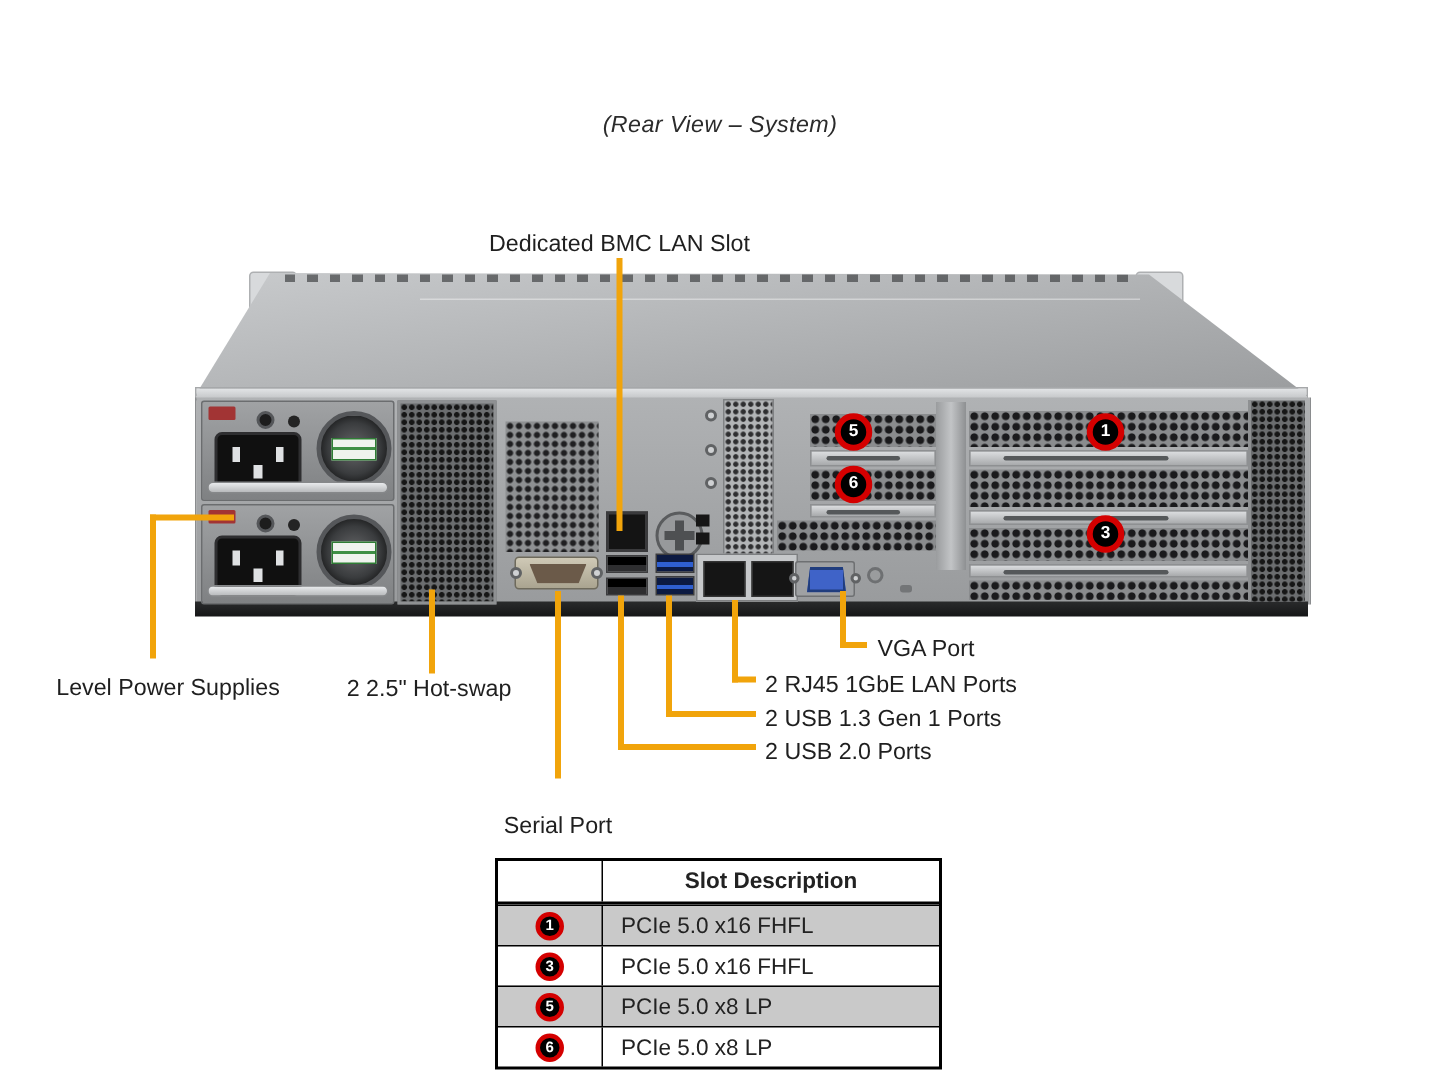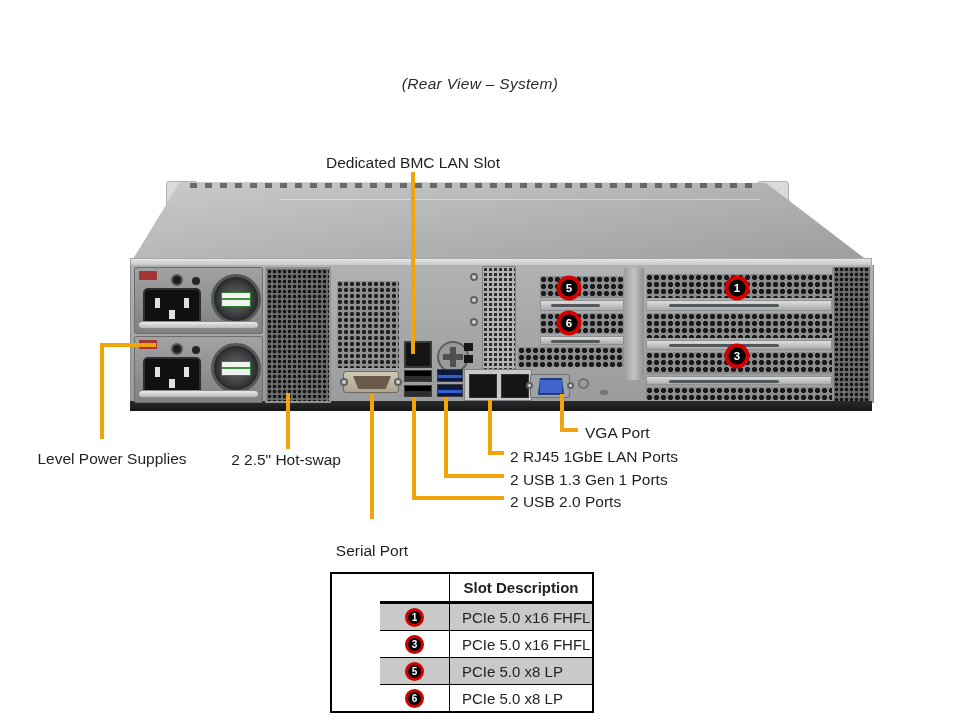--- a/index.html
+++ b/index.html
@@ -100,21 +100,21 @@
 
   
   .badge{
     width:17px;height:17px;border-radius:50%;
     background:#000;border:4px solid #D40000;
     color:#fff;font-size:11.5px;font-weight:bold;line-height:17px;text-align:center;
     z-index:6;transform:translate(-50%,-50%);
   }
 
   
-  .slot-table{left:330px;top:572px;width:264px;z-index:6;border:2px solid #000;box-sizing:border-box;background:#fff;padding-left:48px;}
+  .slot-table{left:330px;top:572px;width:298px;z-index:6;border:2px solid #000;box-sizing:border-box;background:#fff;}
   .t-row{display:flex;height:26px;border-top:1px solid #000;}
   .t-row.header{height:27px;border-top:none;border-bottom:2px solid #000;}
   .t-c1{width:70px;border-right:1px solid #000;display:flex;align-items:center;justify-content:center;box-sizing:border-box;}
   .t-c2{flex:1;display:flex;align-items:center;padding-left:12px;font-size:15px;box-sizing:border-box;}
   .t-row.header .t-c2{justify-content:center;padding-left:0;font-weight:bold;font-size:15px;}
   .t-row.shaded{background:#C9C9C9;}
   .tbadge{width:13px;height:13px;border-radius:50%;background:#000;border:3.5px solid #D40000;
     color:#fff;font-size:10px;font-weight:bold;line-height:13px;text-align:center;}
 </style>
 </head>

